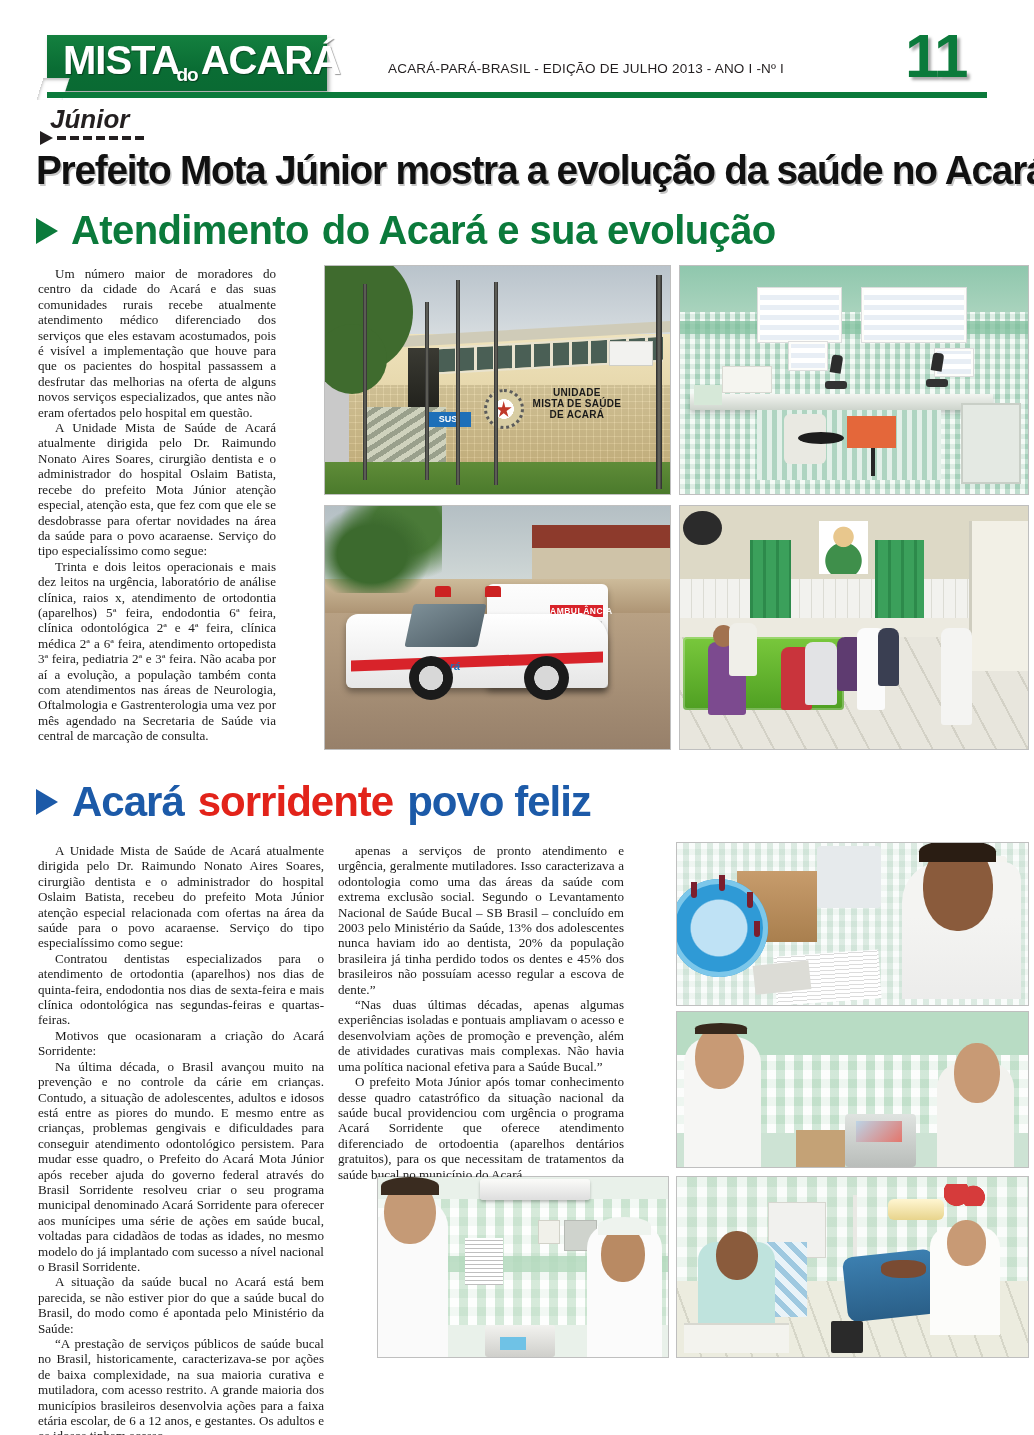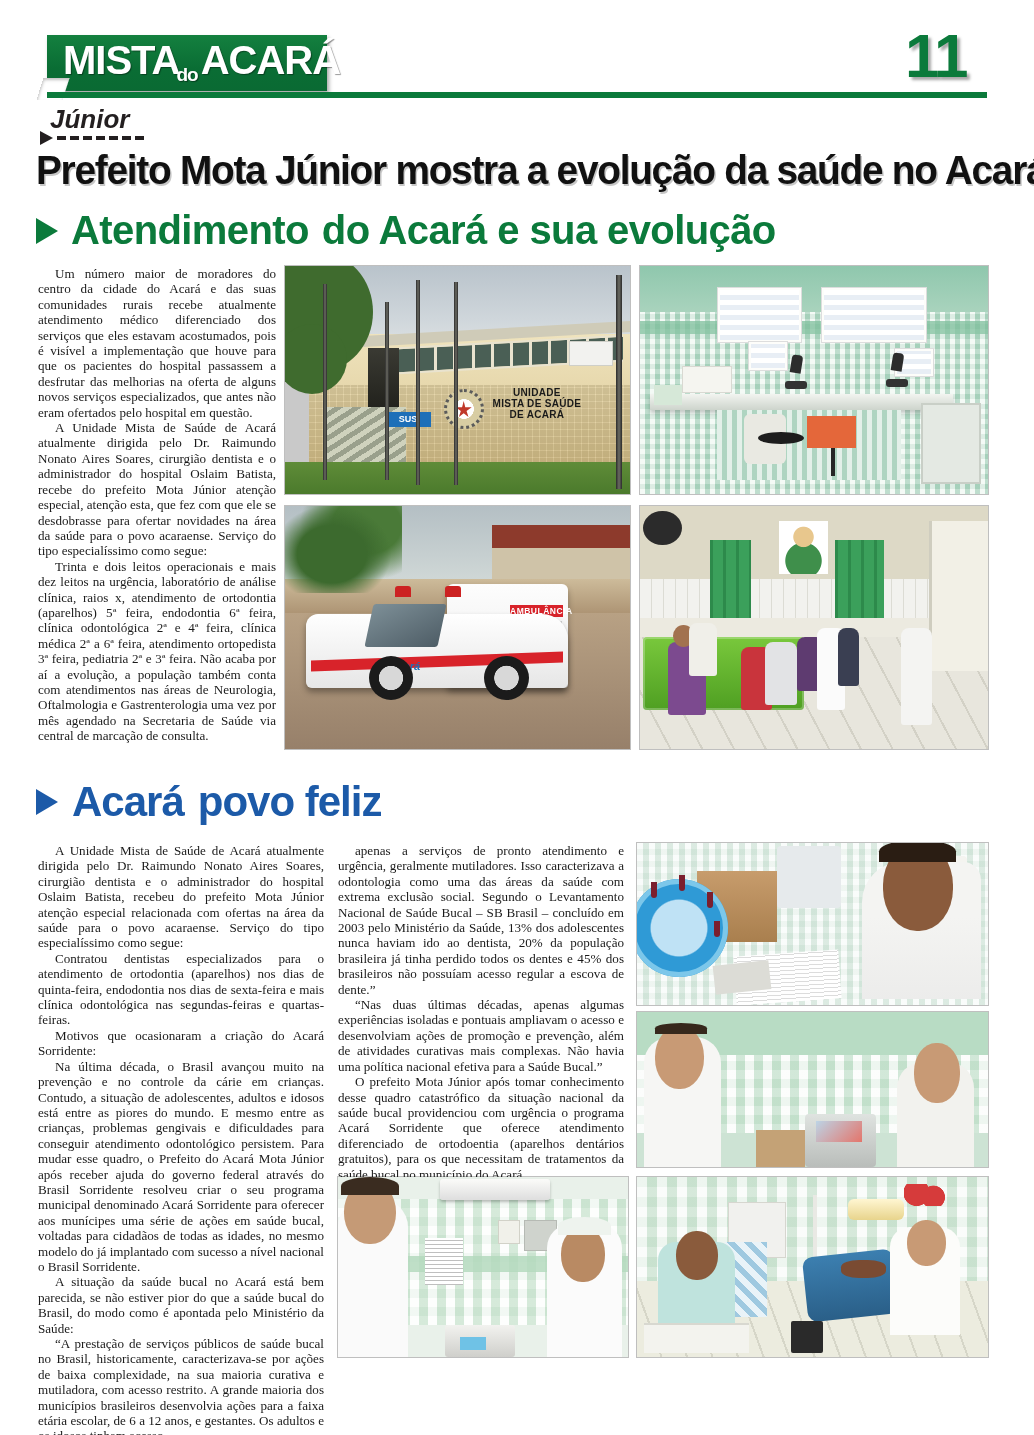--- a/index.html
+++ b/index.html
@@ -190,20 +190,21 @@
   .col.upper-left { left: 38px; top: 266px; width: 238px; }
   .col.lower-left { left: 38px; top: 843px; width: 286px; font-size: 13.1px; line-height: 15.4px; }
   .col.lower-mid  { left: 338px; top: 843px; width: 286px; font-size: 13.1px; line-height: 15.4px; }
 
   
   .photo {
     position: absolute;
     overflow: hidden;
     background: #c9c9c9;
     box-shadow: 0 0 0 1px rgba(0,0,0,0.25);
+    margin-left: 40px;
   }
   .photo .inner { position: absolute; inset: 0; }
 
   
   .sky { position:absolute; left:0; top:0; right:0; height:42%;
          background: linear-gradient(180deg,#b9c3cb 0%, #cfd6db 55%, #e3e7e6 100%); }
   .tree { position:absolute; border-radius:50%; background:#3f6b2e; }
 
   
   .p1-building { position:absolute; left:7%; top:30%; right:0; bottom:13%;
@@ -390,20 +391,21 @@
 
 <div class="page">
 
   <div class="masthead">
     <div class="logo-block"></div>
     <div class="logo-fold"></div>
     <div class="logo-text">
       <span>MISTA</span><span class="small">do</span><span>ACARÁ</span>
     </div>
     <div class="masthead-line"></div>
+    <div class="issue-line">ACARÁ-PARÁ-BRASIL  -   EDIÇÃO DE JULHO  2013   -   ANO I -Nº I</div>
     <div class="page-number">11</div>
   </div>
 
   <div class="section-tag">
     <div class="section-tag-label">Júnior</div>
     <div class="tag-dash-row">
       <span class="tag-tri"></span>
       <span class="tag-dash"></span>
       <span class="tag-dash"></span>
       <span class="tag-dash"></span>
@@ -418,20 +420,21 @@
 
   <div class="headline-sub">
     <span class="arrow-green"></span>
     <span>Atendimento </span>
       <span> do Acará e sua evolução</span>
   </div>
 
   <div class="headline-sub2">
     <span class="arrow-blue"></span>
     <span>Acará </span>
+      <span class="accent">sorridente</span>
       <span> povo feliz</span>
   </div>
 
   <div class="col upper-left">
     <p>Um número maior de moradores do centro da cidade do Acará e das suas comunidades rurais recebe atualmente atendimento médico diferenciado dos serviços que eles estavam acostumados, pois é visível a implementação que houve para que os pacientes do hospital passassem a desfrutar das melhorias na oferta de alguns novos serviços especializados, que antes não eram ofertados pelo hospital em questão.</p>
     <p>A Unidade Mista de Saúde de Acará atualmente dirigida pelo Dr. Raimundo Nonato Aires Soares, cirurgião dentista e o administrador do hospital Oslaim Batista, recebe do prefeito Mota Júnior atenção especial, atenção esta, que fez com que ele se desdobrasse para ofertar novidades na área da saúde para o povo acaraense. Serviço do tipo especialíssimo como segue:</p>
     <p>Trinta e dois leitos operacionais e mais dez leitos na urgência, laboratório de análise clínica, raios x, atendimento de ortodontia (aparelhos) 5ª feira, endodontia 6ª feira, clínica odontológica 2ª e 4ª feira, clínica médica 2ª a 6ª feira, atendimento ortopedista 3ª feira, pediatria 2ª e 3ª feira. Não acaba por aí a evolução, a população também conta com atendimentos nas áreas de Neurologia, Oftalmologia e Gastrenterologia uma vez por mês agendado na Secretaria de Saúde via central de marcação de consulta.</p>
   </div>
 
   <div class="photo" style="left:285px; top:266px; width:345px; height:228px;">

